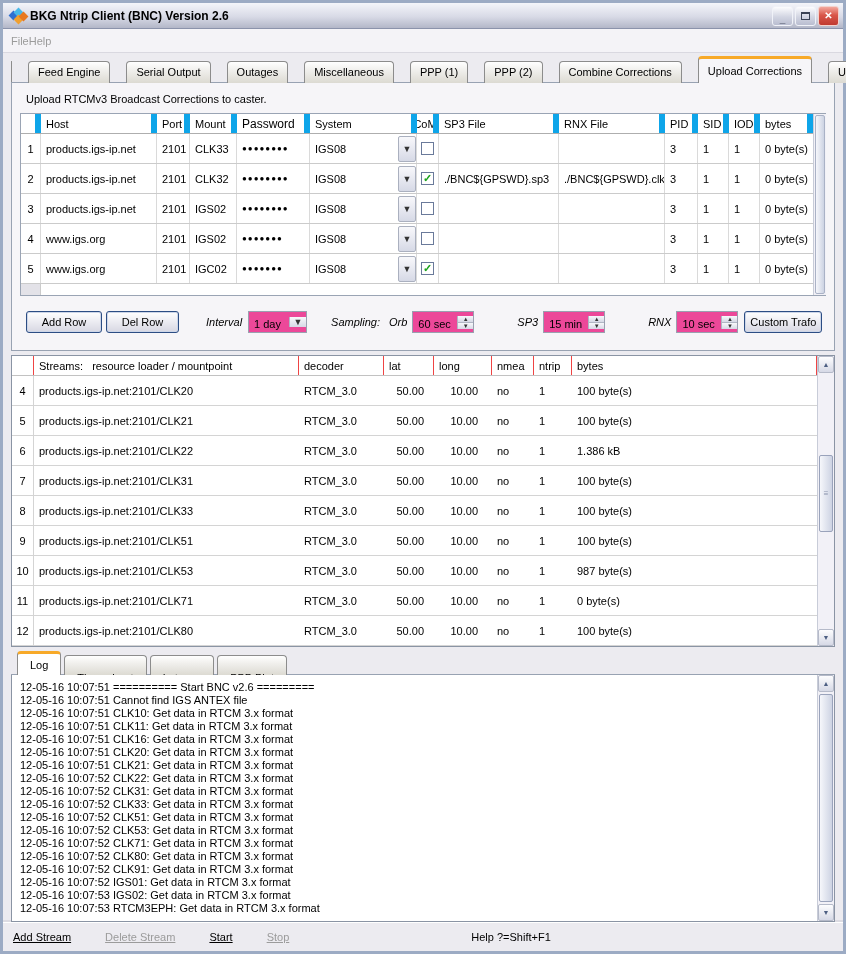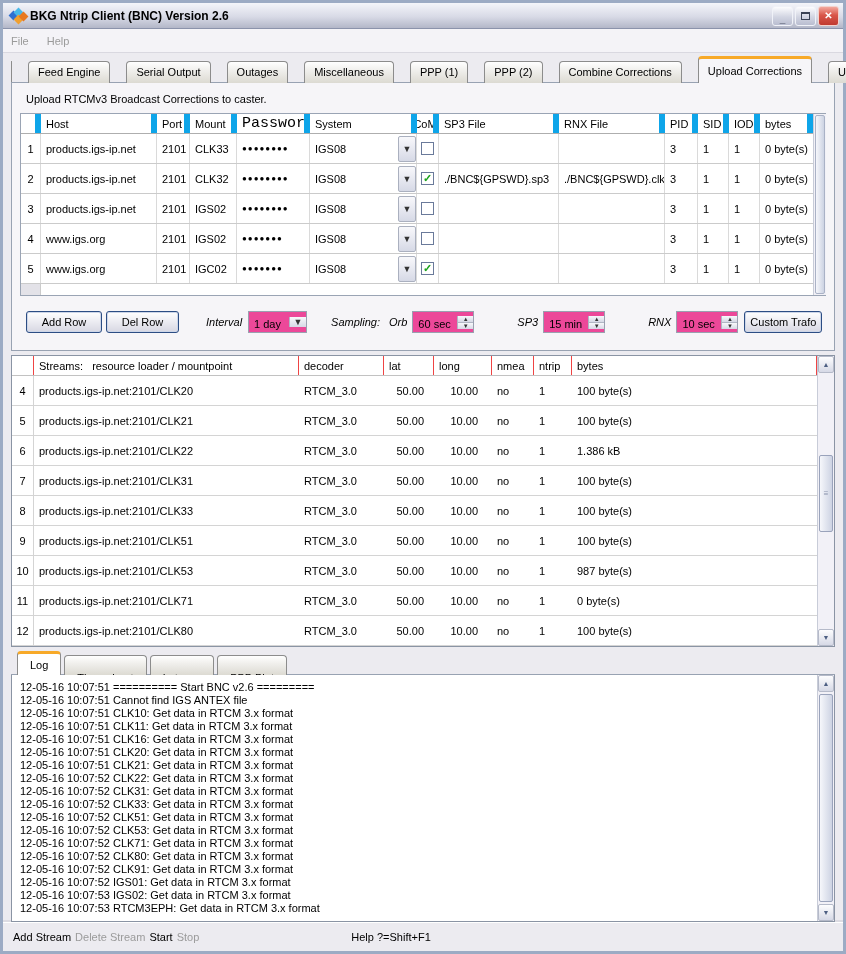--- a/index.html
+++ b/index.html
@@ -19,21 +19,21 @@
   .app-icon .d4 { left:11px; top:5px; background:#e87820; }
   .title { font-size:12px; font-weight:bold; flex:1; }
   .winbtns { display:flex; gap:2px; }
   .wbtn { width:21px; height:20px; border-radius:3px; border:1px solid #f0f2f8; display:flex; align-items:center; justify-content:center;
     background:linear-gradient(180deg,#fcfcfe,#d2d5e2 55%,#b9bdd0); font-size:10px; color:#3a4254; }
   .wbtn.close { background:linear-gradient(180deg,#f3a89d,#d9574a 45%,#c03a30); border-color:#f3d3cd; color:#fff; font-weight:bold; }
   .wbtn .mini { font-weight:bold; margin-top:6px; }
   .wbtn .maxi { font-size:9px; border:1px solid #3a4254; width:9px; height:8px; display:block; border-top-width:2px; }
 
   
-  .menubar { height:24px; flex:0 0 24px; background:#f4f3f7; border-bottom:1px solid #d9d8e0; display:flex; align-items:center; padding-left:8px; gap:18px; }
+  .menubar { height:24px; flex:0 0 24px; background:#f4f3f7; border-bottom:1px solid #d9d8e0; display:flex; align-items:center; padding-left:8px; }
   .menuitem { color:#9b9b9b; }
 
   
   .tabrow { height:30px; flex:0 0 30px; display:flex; align-items:flex-end; padding:0 6px 0 8px; position:relative; }
   .tabrow::after { content:""; position:absolute; left:8px; right:8px; bottom:0; height:1px; background:#98a2b2; }
   .tab-sliver { width:5px; height:22px; border:1px solid #8c8c8c; border-right:none; border-bottom:none; border-radius:4px 0 0 0;
     background:linear-gradient(180deg,#ffffff,#f0efec 40%,#dcdad2); }
   .tab { height:22px; padding:4px 9px 0 9px; border:1px solid #8c8c8c; border-bottom:none; border-radius:4px 4px 0 0; margin-left:16px;
     background:linear-gradient(180deg,#ffffff,#f0efec 40%,#dcdad2); white-space:nowrap; z-index:1; }
   .tab.active { height:27px; padding-top:6px; background:#f6f5f8; border-top:3px solid #f7a928; z-index:3; position:relative; }
@@ -50,21 +50,21 @@
   .urow { display:flex; height:30px; border-bottom:1px solid #cbcbcb; background:#fff; }
   .urow:last-child { border-bottom:none; }
   .uhead { height:20px; border-bottom:1px solid #aeaeae; }
   .uc { border-right:1px solid #dadada; padding:0 5px; display:flex; align-items:center; overflow:hidden; white-space:nowrap; }
   .uhead .uc { border-right:6px solid #0ea5e9; }
   .cn   { flex:0 0 20px; justify-content:center; padding:0; }
   .chost{ flex:0 0 116px; }
   .cport{ flex:0 0 33px; }
   .cmnt { flex:0 0 47px; }
   .cpwd { flex:0 0 73px; letter-spacing:1px; font-size:8px; }
-  .uhead .cpwd { font-size:15px; letter-spacing:0;font-family:Liberation Mono, monospace; }
+  .uhead .cpwd { font-size:12px; letter-spacing:0; }
   .csys { flex:0 0 107px; justify-content:space-between; padding-right:0; }
   .ccom { flex:0 0 22px; justify-content:center; padding:0; }
   .csp3 { flex:0 0 120px; }
   .crnx { flex:0 0 106px; }
   .cpid { flex:0 0 33px; }
   .csid { flex:0 0 31px; }
   .ciod { flex:0 0 31px; }
   .cbyt { flex:1; border-right:none; }
   .stubrow { flex:1; display:flex; background:#fff; }
   .stubrow .stub { width:20px; background:#e3e2e8; border-right:1px solid #cbcbcb; }
@@ -118,21 +118,21 @@
   .logtabs { height:24px; flex:0 0 24px; display:flex; align-items:flex-end; padding:0 0 0 14px; margin-top:4px; position:relative; }
   .logtabs::after { content:""; position:absolute; left:8px; right:8px; bottom:0; height:1px; background:#98a2b2; }
   .ltab { height:20px; padding:16px 12px 0 12px; border:1px solid #8c8c8c; border-bottom:none; border-radius:4px 4px 0 0; margin-right:3px;
     background:linear-gradient(180deg,#ffffff,#f0efec 40%,#dcdad2); z-index:1; }
   .ltab.active { height:24px; padding-top:5px; background:#fff; border-top:3px solid #f7a928; z-index:3; position:relative; }
   .logbox { flex:1; margin:0 8px; border:1px solid #8a94a4; border-top:none; background:#fff; display:flex; overflow:hidden; position:relative; z-index:2; }
   .logtext { flex:1; padding:6px 0 0 8px; font-family:"Liberation Sans", sans-serif; font-size:11px; line-height:13px; white-space:pre; overflow:hidden; }
 
   
   .statusbar { height:29px; flex:0 0 29px; display:flex; align-items:center; padding:0 10px; border-top:1px solid #fff; box-shadow:0 -2px 0 #dcdbe2; }
-  .sb-item { margin-right:4px; }
+  .sb-item { margin-right:34px;text-decoration:underline; }
   .sb-item.disabled { color:#9b9b9b; }
   .sb-help { margin-left:148px; }
 </style>
 </head>
 <body>
 
 <div class="window">
 
   <div class="titlebar">
     <span class="app-icon">

